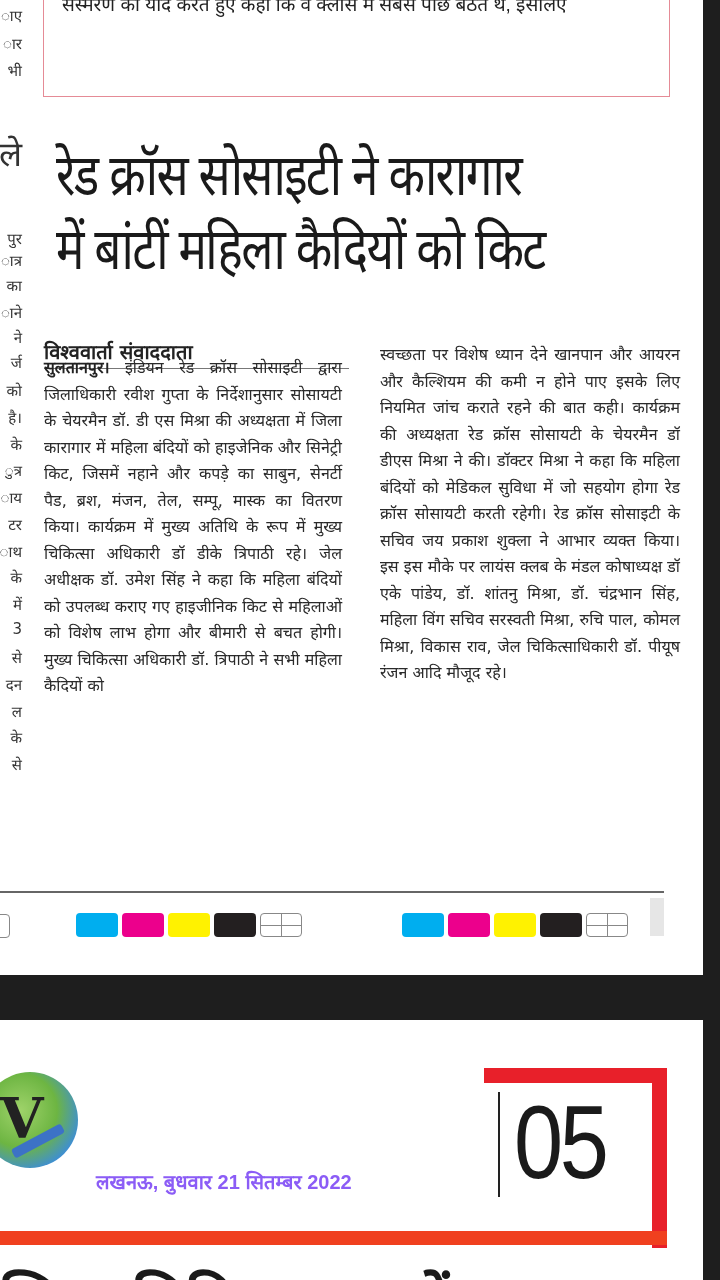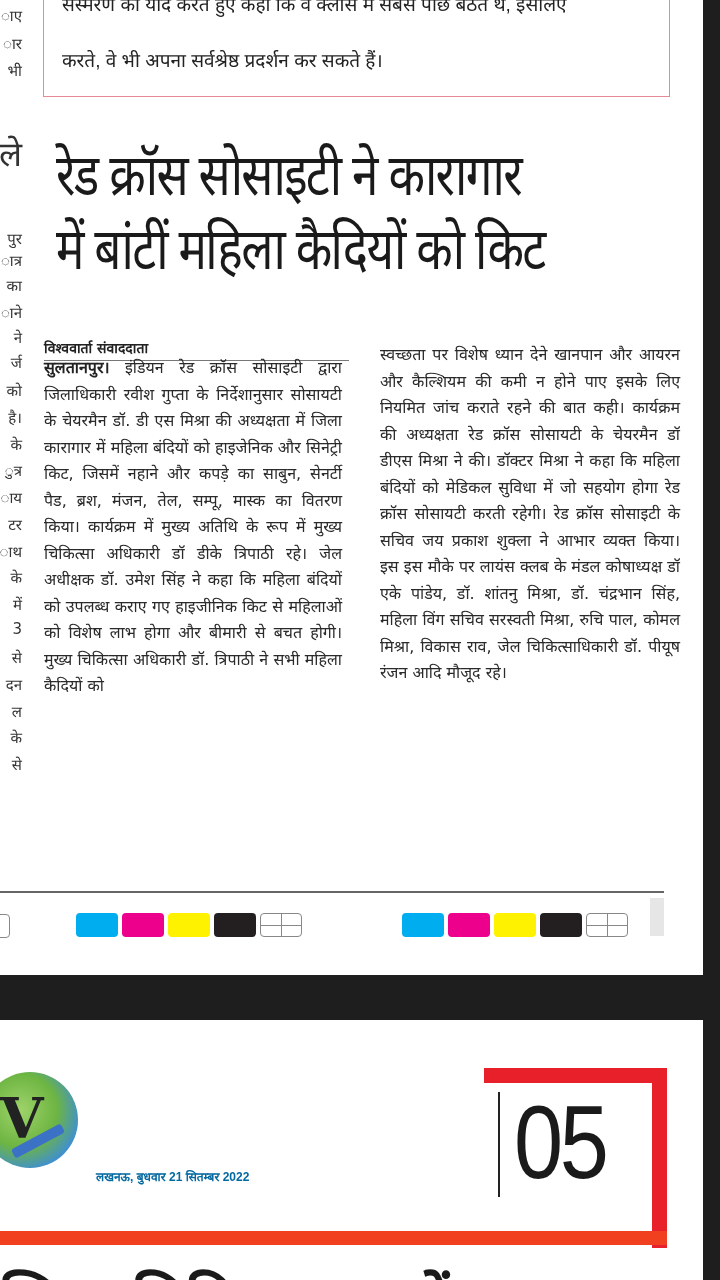--- a/index.html
+++ b/index.html
@@ -10,21 +10,21 @@
     
     .left-sliver { position:absolute; left:0; top:0; width:24px; height:900px; overflow:hidden; }
     .left-sliver span { position:absolute; right:2px; font-size:15px; color:#333; white-space:nowrap; }
 
     
     .quote-box { position:absolute; left:43px; top:-10px; width:627px; height:107px; border:1.5px solid #e58b96; box-sizing:border-box; }
     .quote-box p { margin:0; position:absolute; left:18px; top:0; width:600px; font-size:19px; line-height:28px; color:#222; font-family:"Liberation Sans", sans-serif; }
 
     .headline { position:absolute; left:56px; top:138px; width:620px; margin:0; font-family:"Liberation Sans", sans-serif; font-weight:normal; font-size:58px; line-height:74px; letter-spacing:-2px; color:#1a1a1a; transform:scaleX(0.82); transform-origin:left top; white-space:nowrap; }
 
-    .byline { position:absolute; left:44px; top:338px; width:305px; font-weight:bold; font-size:14px; color:#222; border-bottom:1px solid #777; padding-bottom:3px; }
+    .byline { position:absolute; left:44px; top:338px; width:305px; font-weight:bold; font-size:20px; color:#222; border-bottom:1px solid #777; padding-bottom:3px; }
 
     .col { position:absolute; font-size:16px; line-height:26.5px; color:#2a2a2a; text-align:justify; text-align-last:left; }
     .col1 { left:44px; top:355px; width:298px; }
     .col2 { left:380px; top:342px; width:300px; }
     .col1 .place { font-weight:bold; color:#222; }
 
     .rule { position:absolute; left:0; top:891px; width:664px; height:1.5px; background:#666; }
 
     .swatches { position:absolute; top:913px; display:flex; gap:4px; }
     .sw { width:42px; height:24px; border-radius:4px; }
@@ -35,21 +35,21 @@
     .sw-right { left:402px; }
     .edge-gray { position:absolute; left:650px; top:898px; width:14px; height:38px; background:#e6e6e6; }
     .reg-partial { position:absolute; left:-12px; top:914px; width:20px; height:22px; border:1px solid #888; border-radius:4px; }
 
     
     .page2 { position:absolute; left:0; top:1020px; width:703px; height:260px; background:#fff; overflow:hidden; }
     .logo { position:absolute; left:-18px; top:52px; width:96px; height:96px; border-radius:50%; background:radial-gradient(circle at 40% 40%, #9fd36a 0%, #6db542 45%, #3f8fd1 75%, #d7e8f5 100%); }
     .logo .v { position:absolute; left:18px; top:18px; font-size:56px; font-weight:bold; color:#222; font-family:"DejaVu Serif", serif; line-height:56px; }
     .logo .arrow { position:absolute; left:28px; top:64px; width:56px; height:10px; background:#3c72c6; transform:rotate(-28deg); border-radius:3px; }
     .paper-name { position:absolute; left:96px; top:52px; font-size:56px; font-weight:bold; color:#1e1e1e; letter-spacing:-2px; font-family:"Liberation Sans", sans-serif; line-height:70px; }
-    .dateline { position:absolute; left:96px; top:148px; font-size:12px; font-weight:bold; color:#0369a1; font-family:"Liberation Sans", sans-serif; }
+    .dateline { position:absolute; left:96px; top:148px; font-size:20px; font-weight:bold; color:#8b5cf6; font-family:"Liberation Sans", sans-serif; }
     .red-frame-top { position:absolute; left:484px; top:48px; width:183px; height:15px; background:#e8202a; }
     .red-frame-right { position:absolute; left:652px; top:48px; width:15px; height:180px; background:#e8202a; }
     .red-bottom { position:absolute; left:0; top:211px; width:667px; height:14px; background:#f0401f; }
     .vbar { position:absolute; left:498px; top:72px; width:2px; height:105px; background:#222; }
     .page-num { position:absolute; left:514px; top:62px; font-size:104px; color:#1a1a1a; font-family:"Liberation Sans", sans-serif; letter-spacing:-4px; transform:scaleX(0.85); transform-origin:left top; line-height:120px; }
     .next-head { position:absolute; left:0; top:240px; font-size:60px; font-weight:bold; color:#1a1a1a; white-space:nowrap; font-family:"Liberation Sans", sans-serif; }
   </style>
 </head>
 <body>
 
@@ -80,21 +80,20 @@
       <span style="top: 674px;">दन</span>
       <span style="top: 701px;">ल</span>
       <span style="top: 727px;">के</span>
       <span style="top: 754px;">से</span>
     </div>
 
   <div class="quote-box">
     <p>
       <span>संस्मरण को याद करते हुए कहा कि वे क्लास में सबसे पीछे बैठते थे, इसलिए</span><br>
       <br>
-      <span>करते, वे भी अपना सर्वश्रेष्ठ प्रदर्शन कर सकते हैं।</span>
     </p>
   </div>
 
   <h1 class="headline">
     <span>रेड क्रॉस सोसाइटी ने कारागार</span><br>
     <span>में बांटीं महिला कैदियों को किट</span>
   </h1>
 
   <div class="byline">विश्ववार्ता संवाददाता</div>
 

